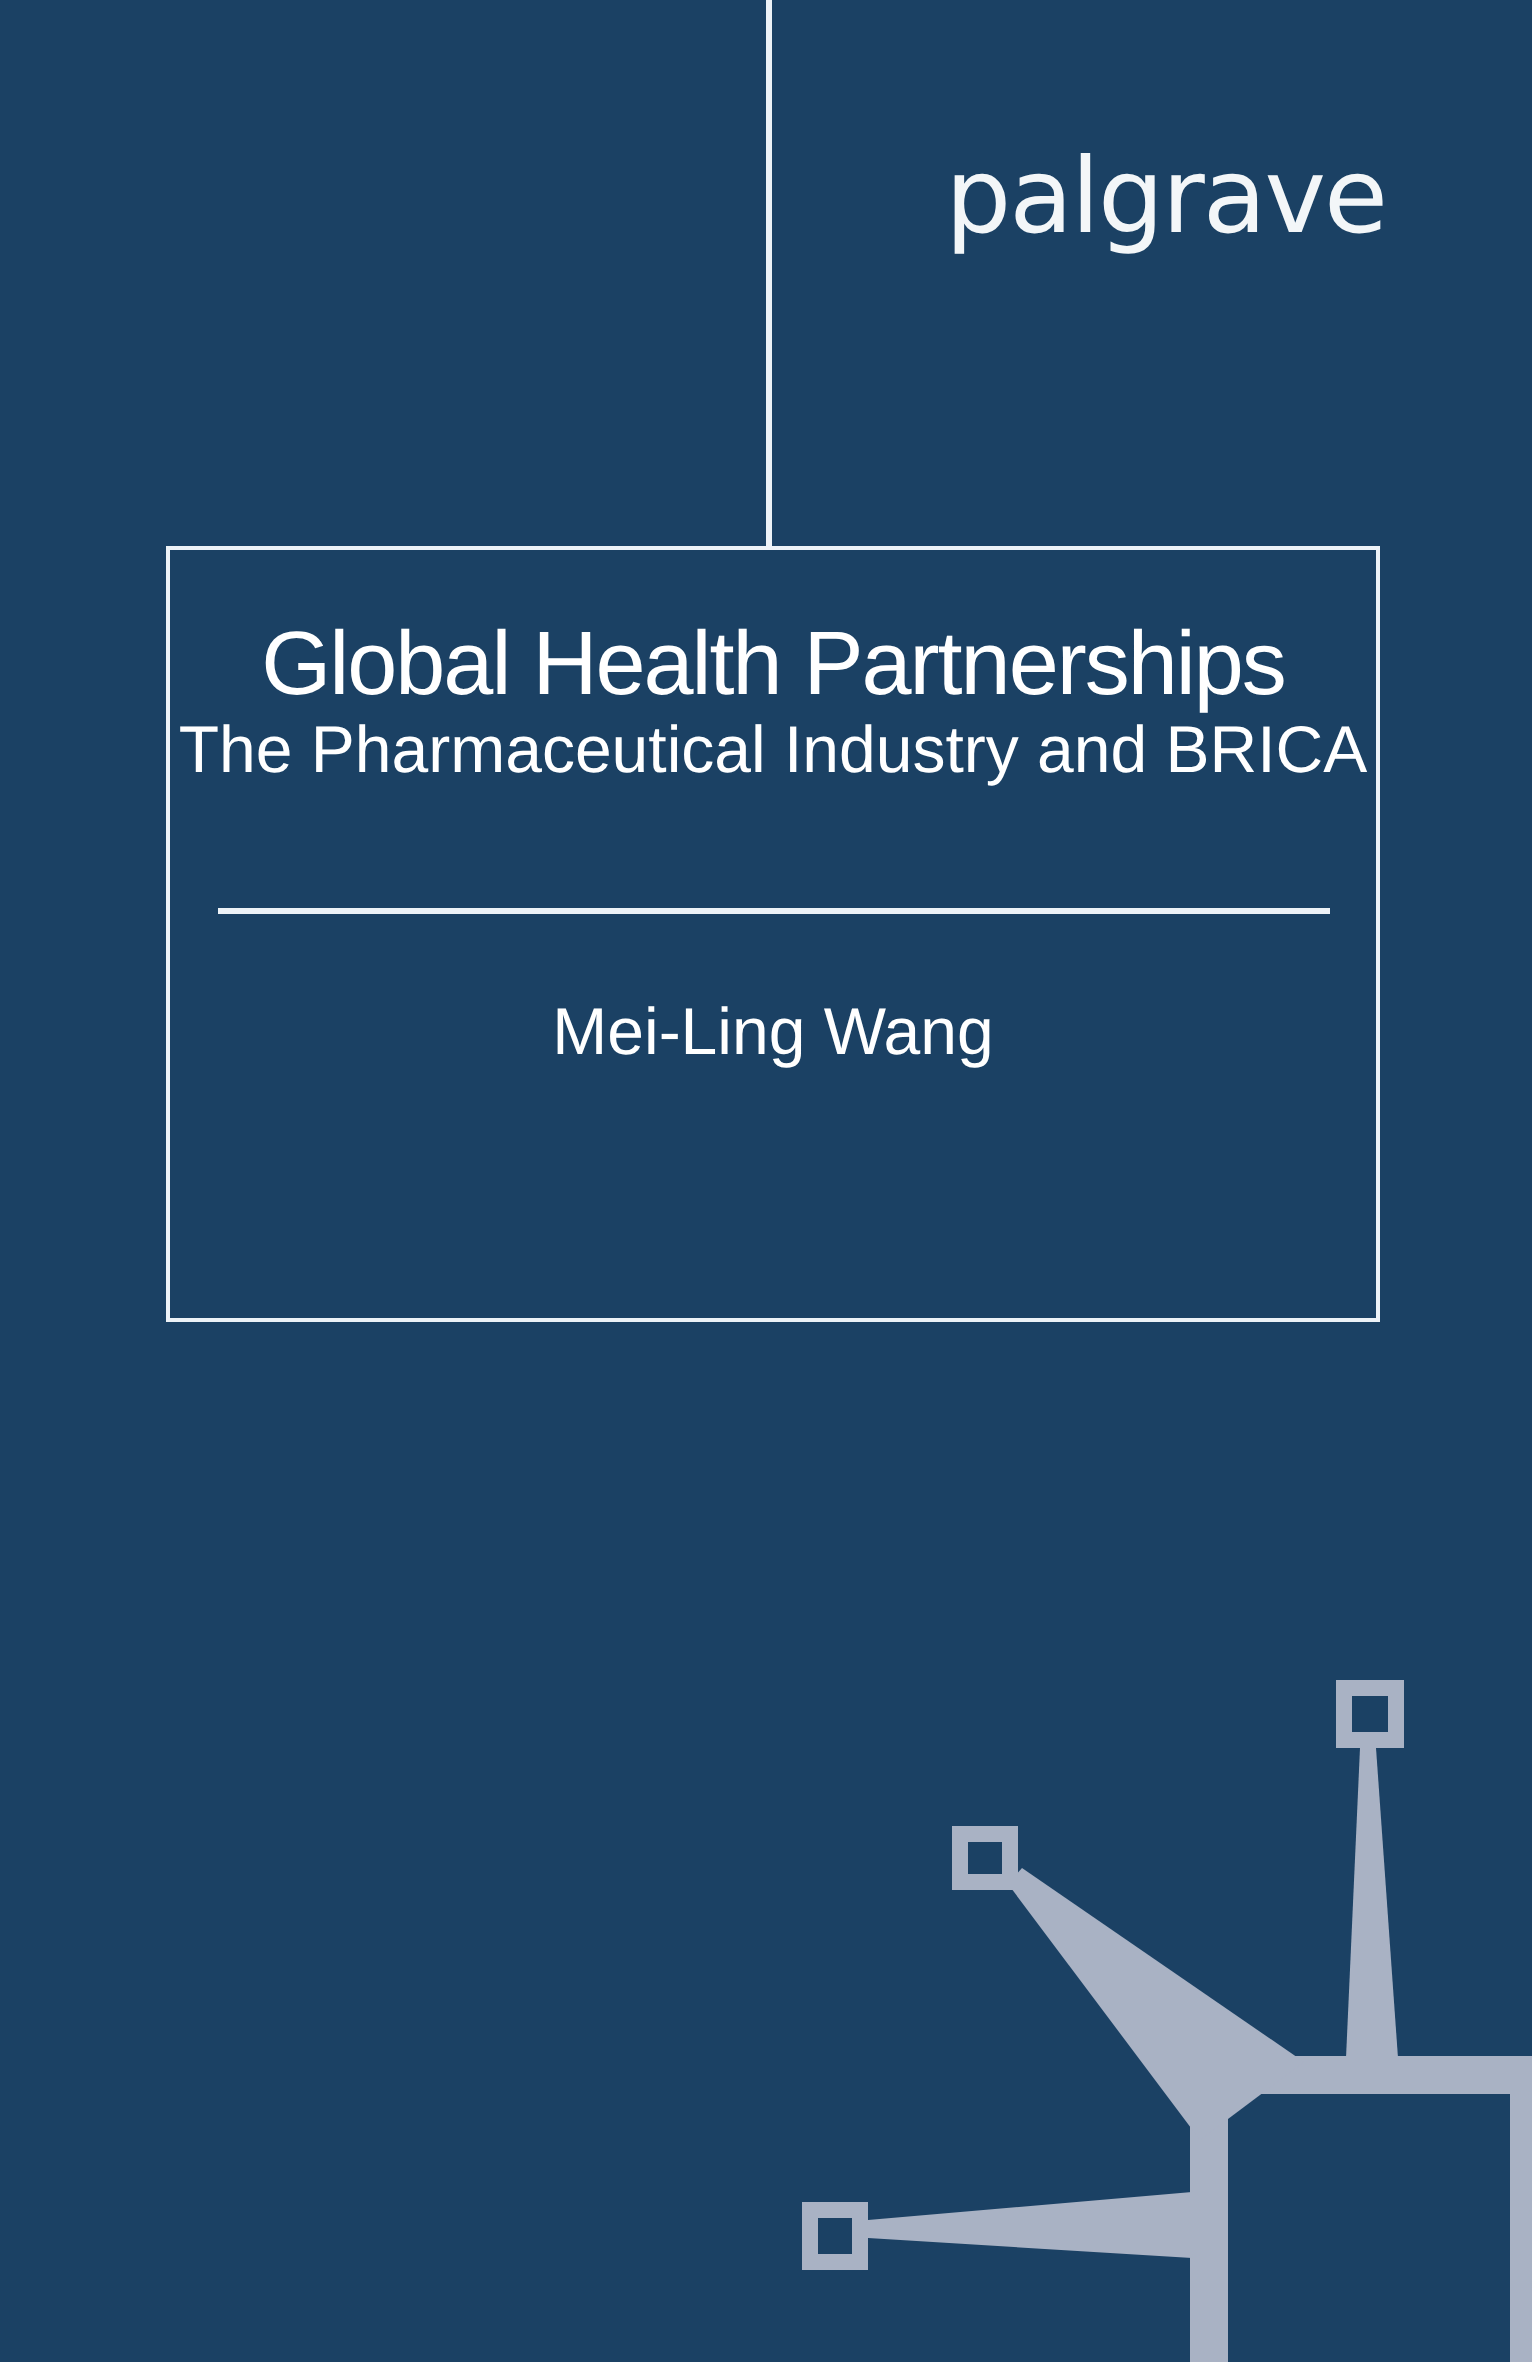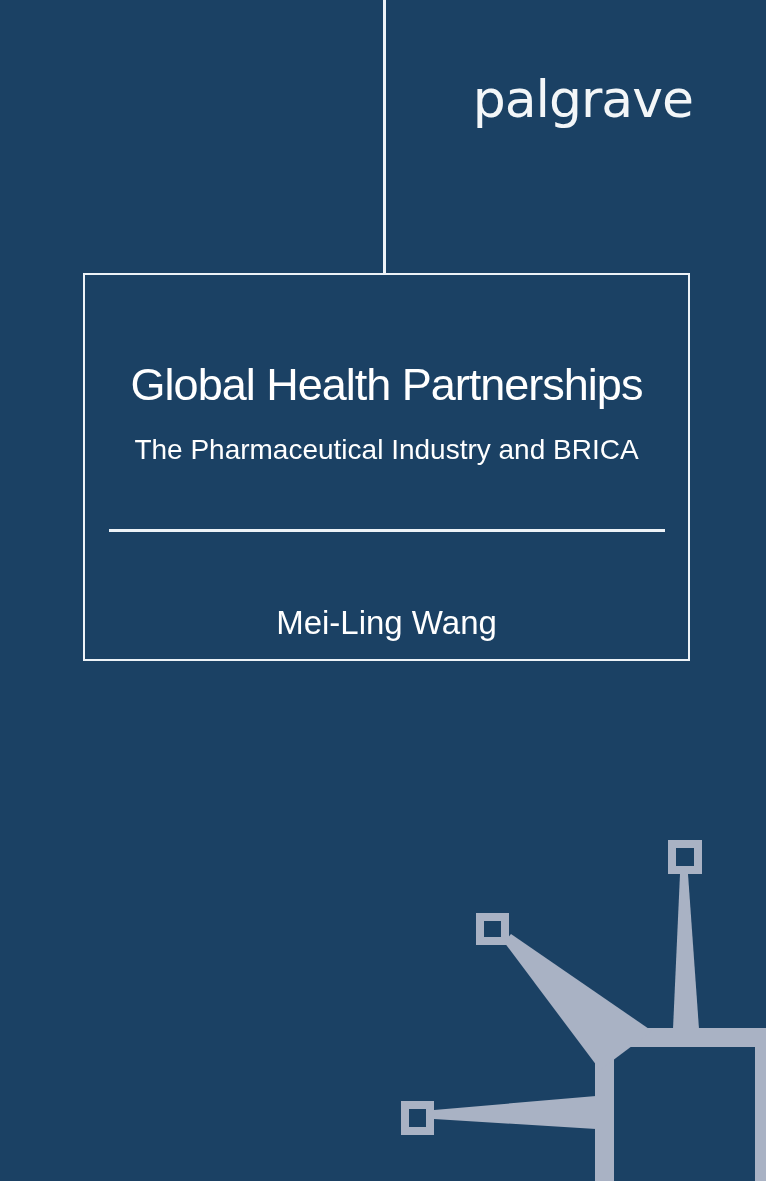--- a/index.html
+++ b/index.html
@@ -53,46 +53,46 @@
   }
 
   
   .title-box {
     position: absolute;
     left: 83px;
     top: 273px;
     width: 607px;
     height: 388px;
     border: 2px solid var(--line);
-    padding-top: 84px;
+    padding-top: 31px;
     text-align: center;
     color: var(--text);
   }
   .book-title {
     font-size: 45px;
     font-weight: 400;
     letter-spacing: -1px;
     line-height: 52px;
     color: var(--text);
   }
   .book-subtitle {
-    margin-top: 22px;
-    font-size: 28px;
+    margin-top: 0;
+    font-size: 33px;
     font-weight: 400;
     line-height: 34px;
     color: var(--text);
   }
   .title-rule {
     margin: 62px auto 0 auto;
     width: 556px;
     height: 3px;
     background: var(--line);
   }
   .book-author {
-    margin-top: 72px;
+    margin-top: 40px;
     font-size: 33px;
     font-weight: 400;
     line-height: 38px;
     color: var(--text);
   }
 
   
   .motif {
     position: absolute;
     left: 0;

